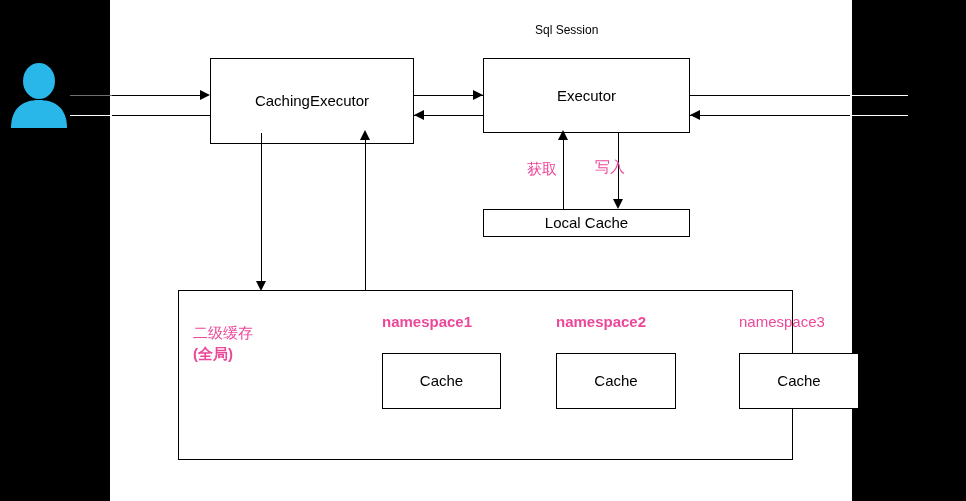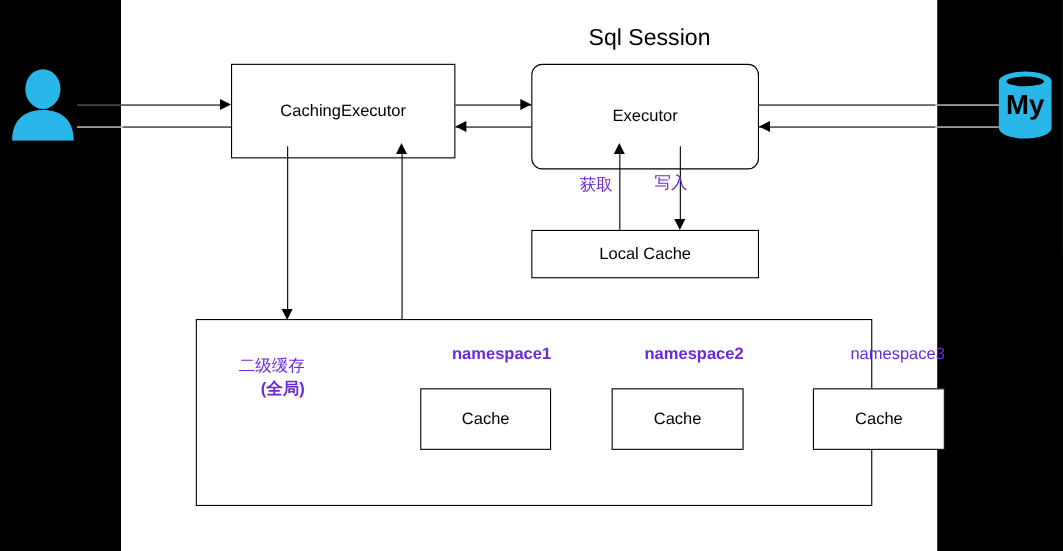--- a/index.html
+++ b/index.html
@@ -36,25 +36,25 @@
     display: flex;
     align-items: center;
     justify-content: center;
     color: #000000;
     font-size: 15px;
     line-height: 1.2;
     white-space: nowrap;
   }
   .label {
     position: absolute;
-    color: #6d28d9;
+    color: #ec4899;
     font-size: 15px;
     line-height: 1.25;
     white-space: nowrap;
-    text-align: right;
+    text-align: left;
   }
   .label.cn { font-size: 15px; }
   .hline {
     position: absolute;
     height: 0;
     border-top: 1.5px solid #000000;
   }
   .vline {
     position: absolute;
     width: 0;
@@ -94,55 +94,47 @@
   }
   .icon-db {
     position: absolute;
     left: 906px;
     top: 62px;
     width: 52px;
     height: 66px;
   }
   .section-title {
     position: absolute;
-    font-size: 21px;
+    font-size: 12px;
     color: #000000;
     white-space: nowrap;
   }
 </style>
 </head>
 <body>
 
 <div id="stage">
 
   <div class="icon-user">
     <svg viewBox="0 0 58 66" width="58" height="66" aria-hidden="true">
       <ellipse cx="29" cy="19" rx="16" ry="18" fill="#29b6e8"></ellipse>
       <path d="M1 66 C1 46 13 38 29 38 C45 38 57 46 57 66 Z" fill="#29b6e8"></path>
     </svg>
   </div>
 
-  <div class="icon-db">
-    <svg viewBox="0 0 52 66" width="52" height="66" aria-hidden="true">
-      <path d="M2 12 L2 54 C2 60 13 64 26 64 C39 64 50 60 50 54 L50 12 Z" fill="#29b6e8"></path>
-      <ellipse cx="26" cy="12" rx="24" ry="9" fill="#29b6e8"></ellipse>
-      <ellipse cx="26" cy="12" rx="17" ry="4.4" fill="#000000"></ellipse>
-      <text x="26" y="42" font-family="Liberation Sans, sans-serif" font-size="25" font-weight="bold" fill="#000000" text-anchor="middle">My</text>
-    </svg>
-  </div>
 
   <div class="canvas">
 
     <div class="section-title" style="left:425px; top:23px;">Sql Session</div>
 
     <div class="node" style="left:100px; top:58px; width:204px; height:86px;">CachingExecutor</div>
 
-    <div class="node" style="left:373px; top:58px; width:207px; height:96px;border-radius:10px;">Executor</div>
+    <div class="node" style="left:373px; top:58px; width:207px; height:75px;">Executor</div>
 
-    <div class="node" style="left:373px; top:209px; width:207px; height:44px;">Local Cache</div>
+    <div class="node" style="left:373px; top:209px; width:207px; height:28px;">Local Cache</div>
 
     <div class="hline" style="left:0px; top:95px; width:94px;"></div>
     <div class="arrow right" style="left:90px; top:90px;"></div>
 
     <div class="hline" style="left:0px; top:115px; width:100px;"></div>
 
     <div class="hline" style="left:304px; top:95px; width:69px;"></div>
     <div class="arrow right" style="left:363px; top:90px;"></div>
 
     <div class="hline" style="left:304px; top:115px; width:69px;"></div>

